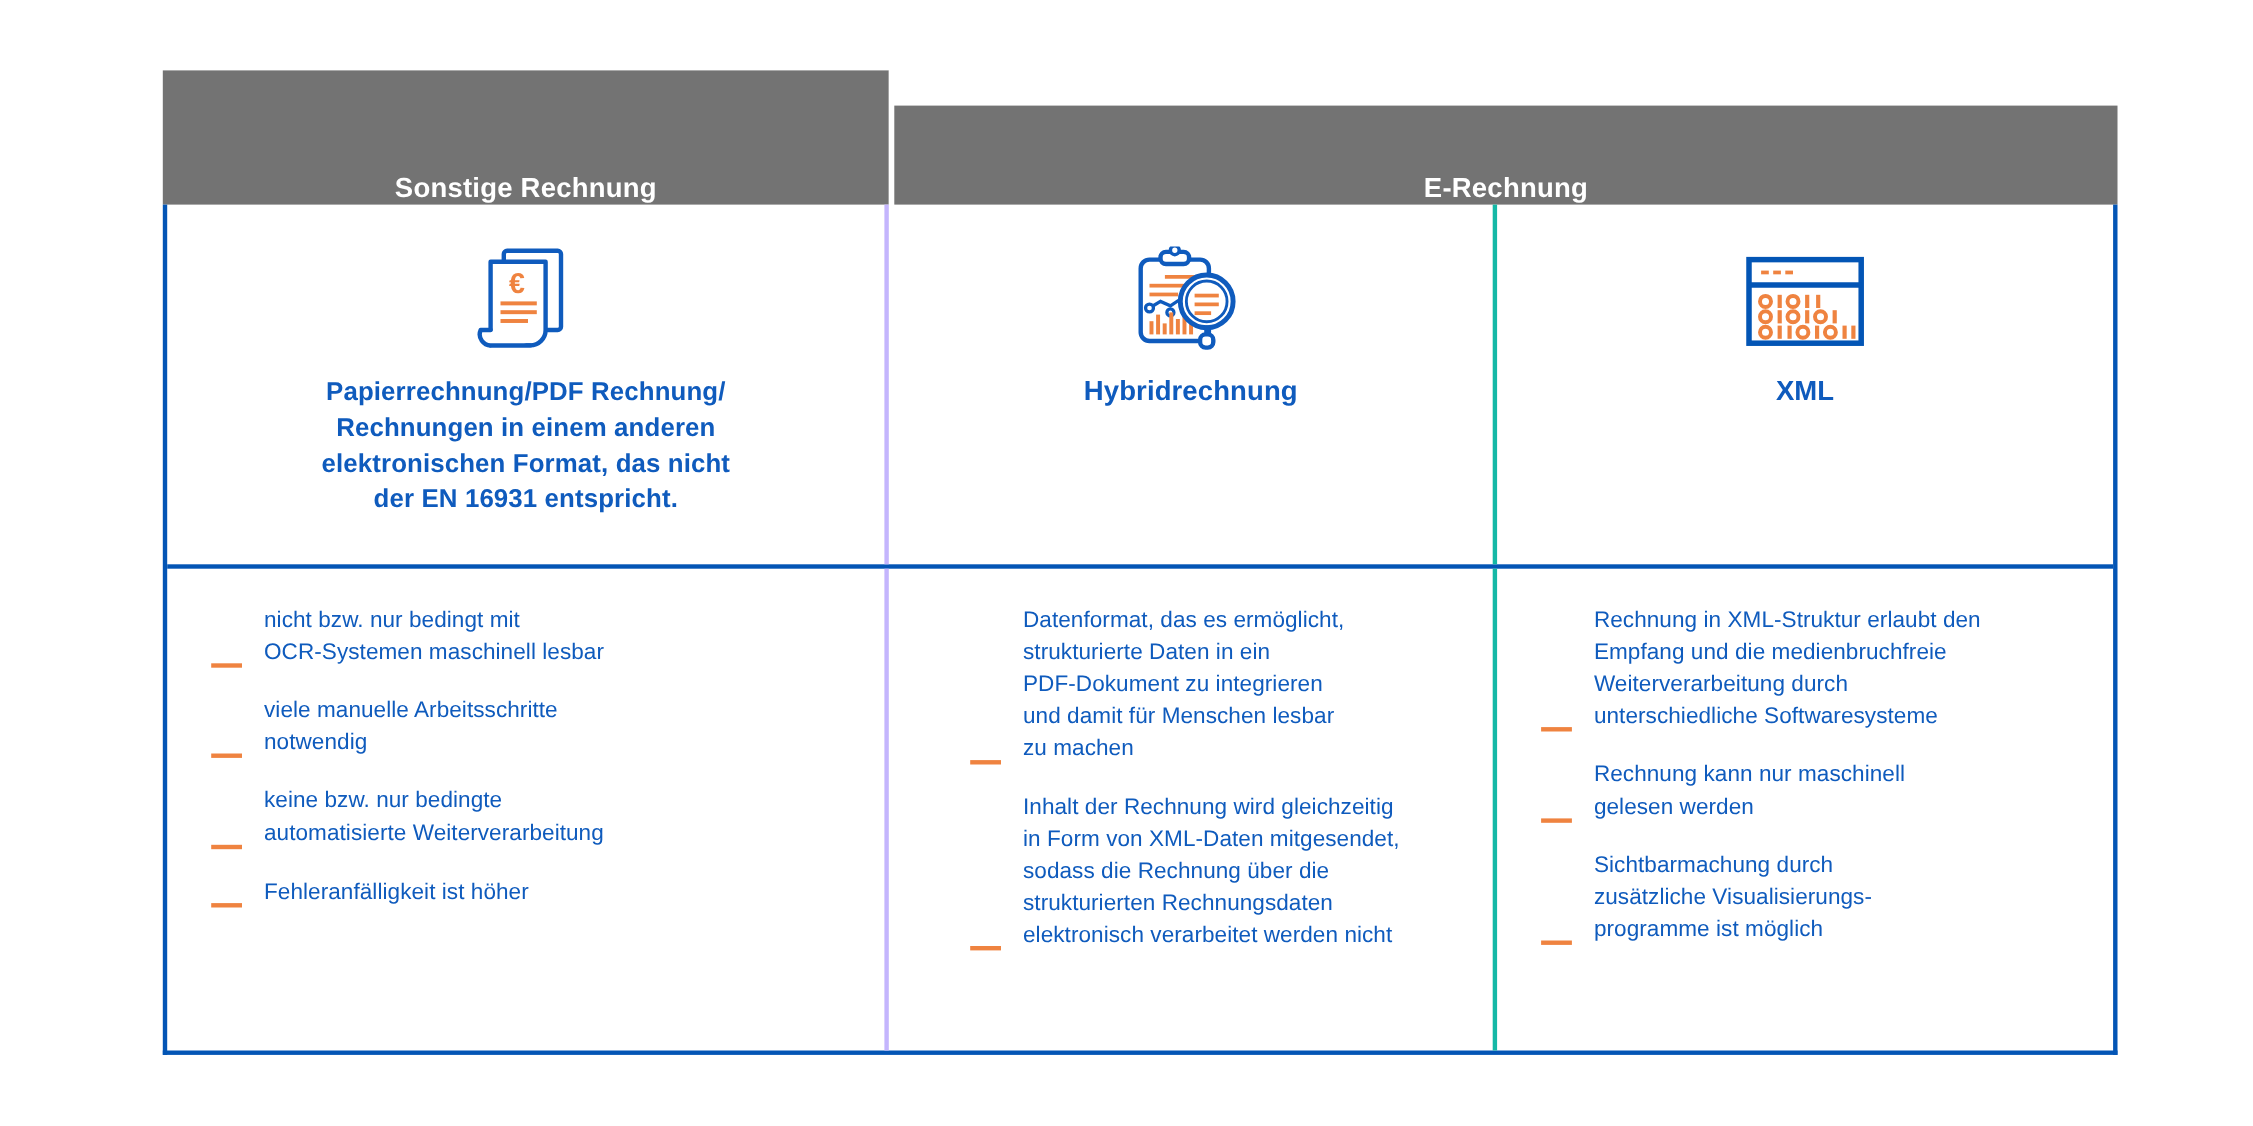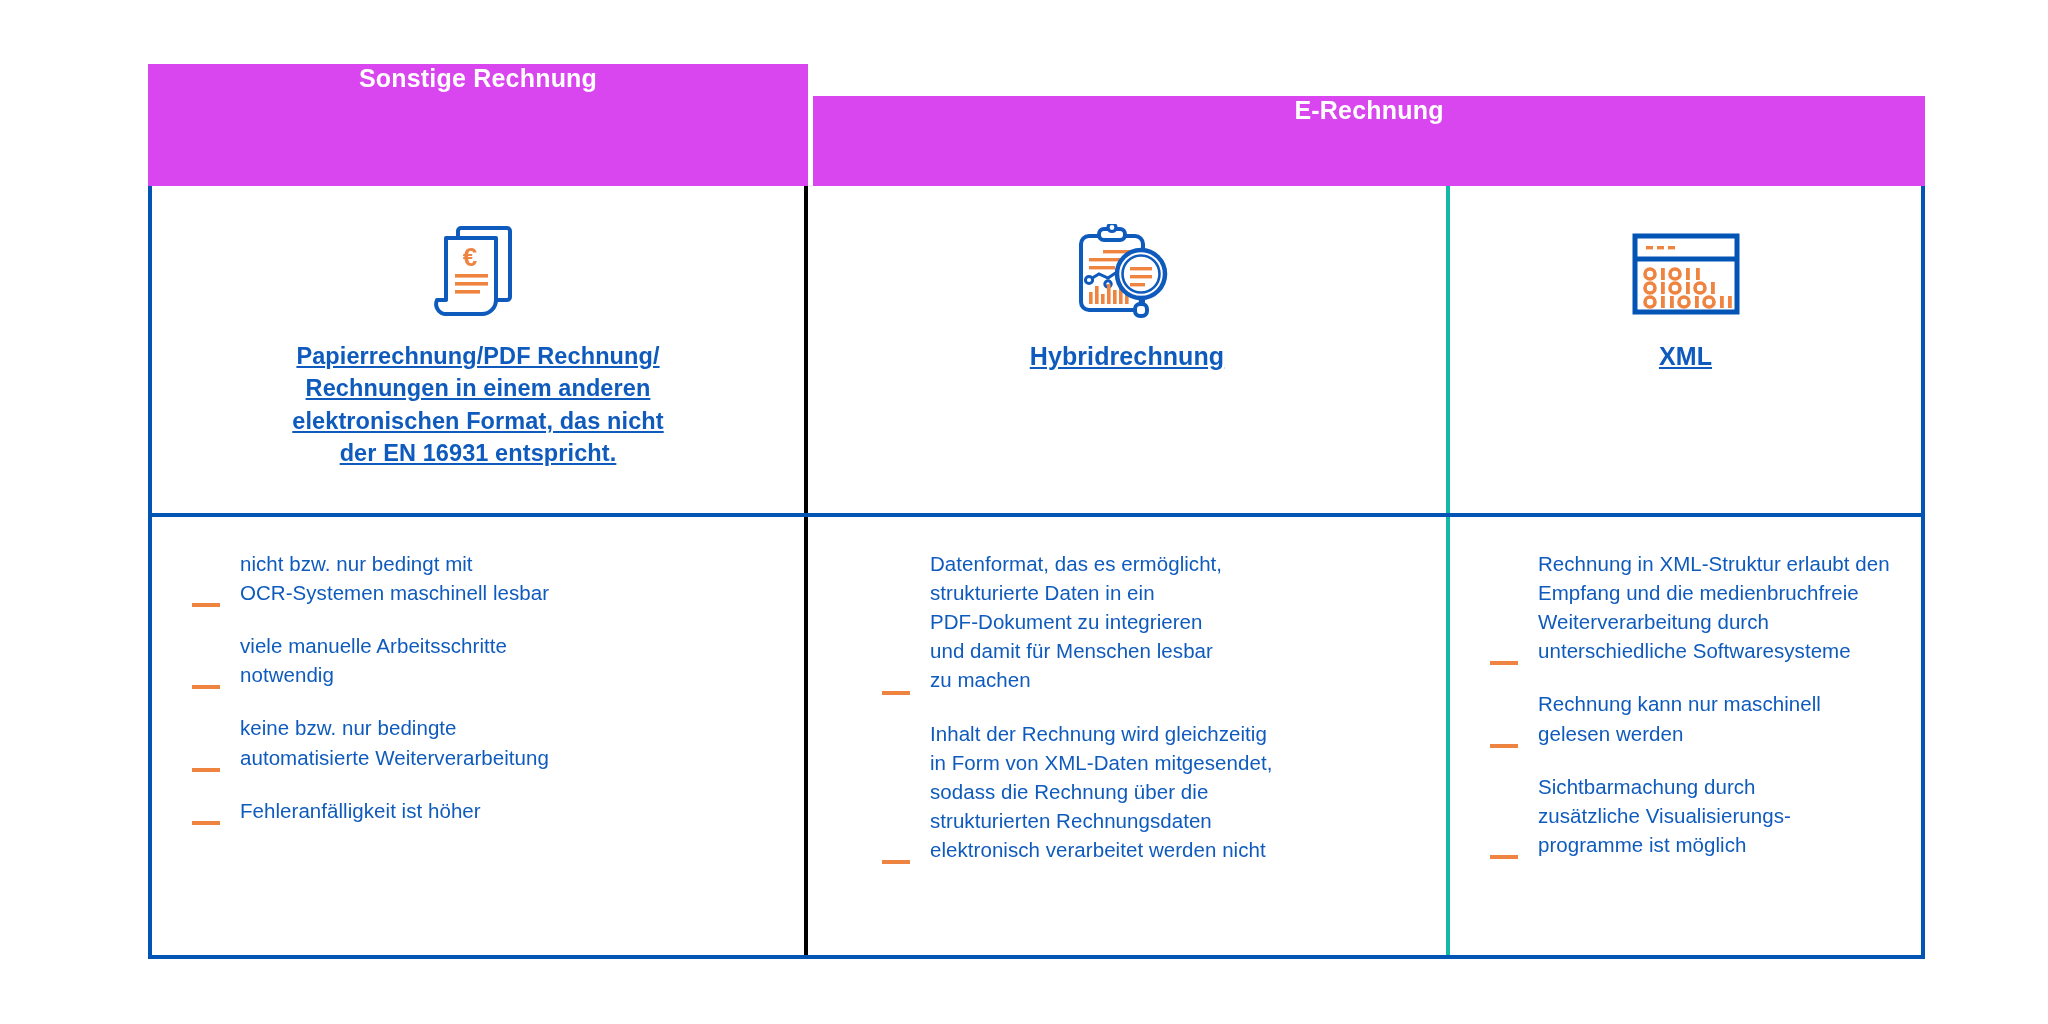--- a/index.html
+++ b/index.html
@@ -33,23 +33,23 @@
   
   .header-row {
     position: absolute;
     left: 0;
     top: 0;
     width: 100%;
     height: 122px;
     display: flex;
   }
   .hdr-cell {
-    background: #d946ef;
-    display: flex;
-    align-items: flex-start;
+    background: #737373;
+    display: flex;
+    align-items: flex-end;
     justify-content: center;
     color: #ffffff;
     font-size: 25px;
     font-weight: bold;
     letter-spacing: 0.2px;
   }
   .hdr-cell.left   { width: 660px; }
   .hdr-spacer      { width: 5px; background: #ffffff; }
   .hdr-cell.right  { flex: 1 1 auto; margin-top: 32px; }
 
@@ -72,21 +72,21 @@
     display: flex;
     height: 327px;
     border-bottom: 4px solid #0355b5;
   }
   .row-bottom {
     display: flex;
     flex: 1 1 auto;
   }
 
   .col-1 { width: 652px; box-sizing: border-box; }
-  .col-2 { width: 642px; box-sizing: border-box; border-left: 4px solid #000000; }
+  .col-2 { width: 553px; box-sizing: border-box; border-left: 4px solid #c4b5fd; }
   .col-3 { flex: 1 1 auto; box-sizing: border-box; border-left: 4px solid #14b8a6; }
 
   
   .typecell {
     display: flex;
     flex-direction: column;
     align-items: center;
     padding-top: 36px;
   }
   .icon-box {
@@ -97,21 +97,20 @@
   }
   .type-label {
     margin-top: 14px;
     color: #0f5bbd;
     font-size: 25px;
     font-weight: bold;
     text-align: center;
     line-height: 1.33;
     white-space: pre-line;
     letter-spacing: 0.1px;
-    text-decoration: underline;
   }
   .type-label.small-desc {
     font-size: 23.5px;
     line-height: 1.38;
   }
 
   
   .bullets {
     padding: 32px 26px 0 40px;
     box-sizing: border-box;

